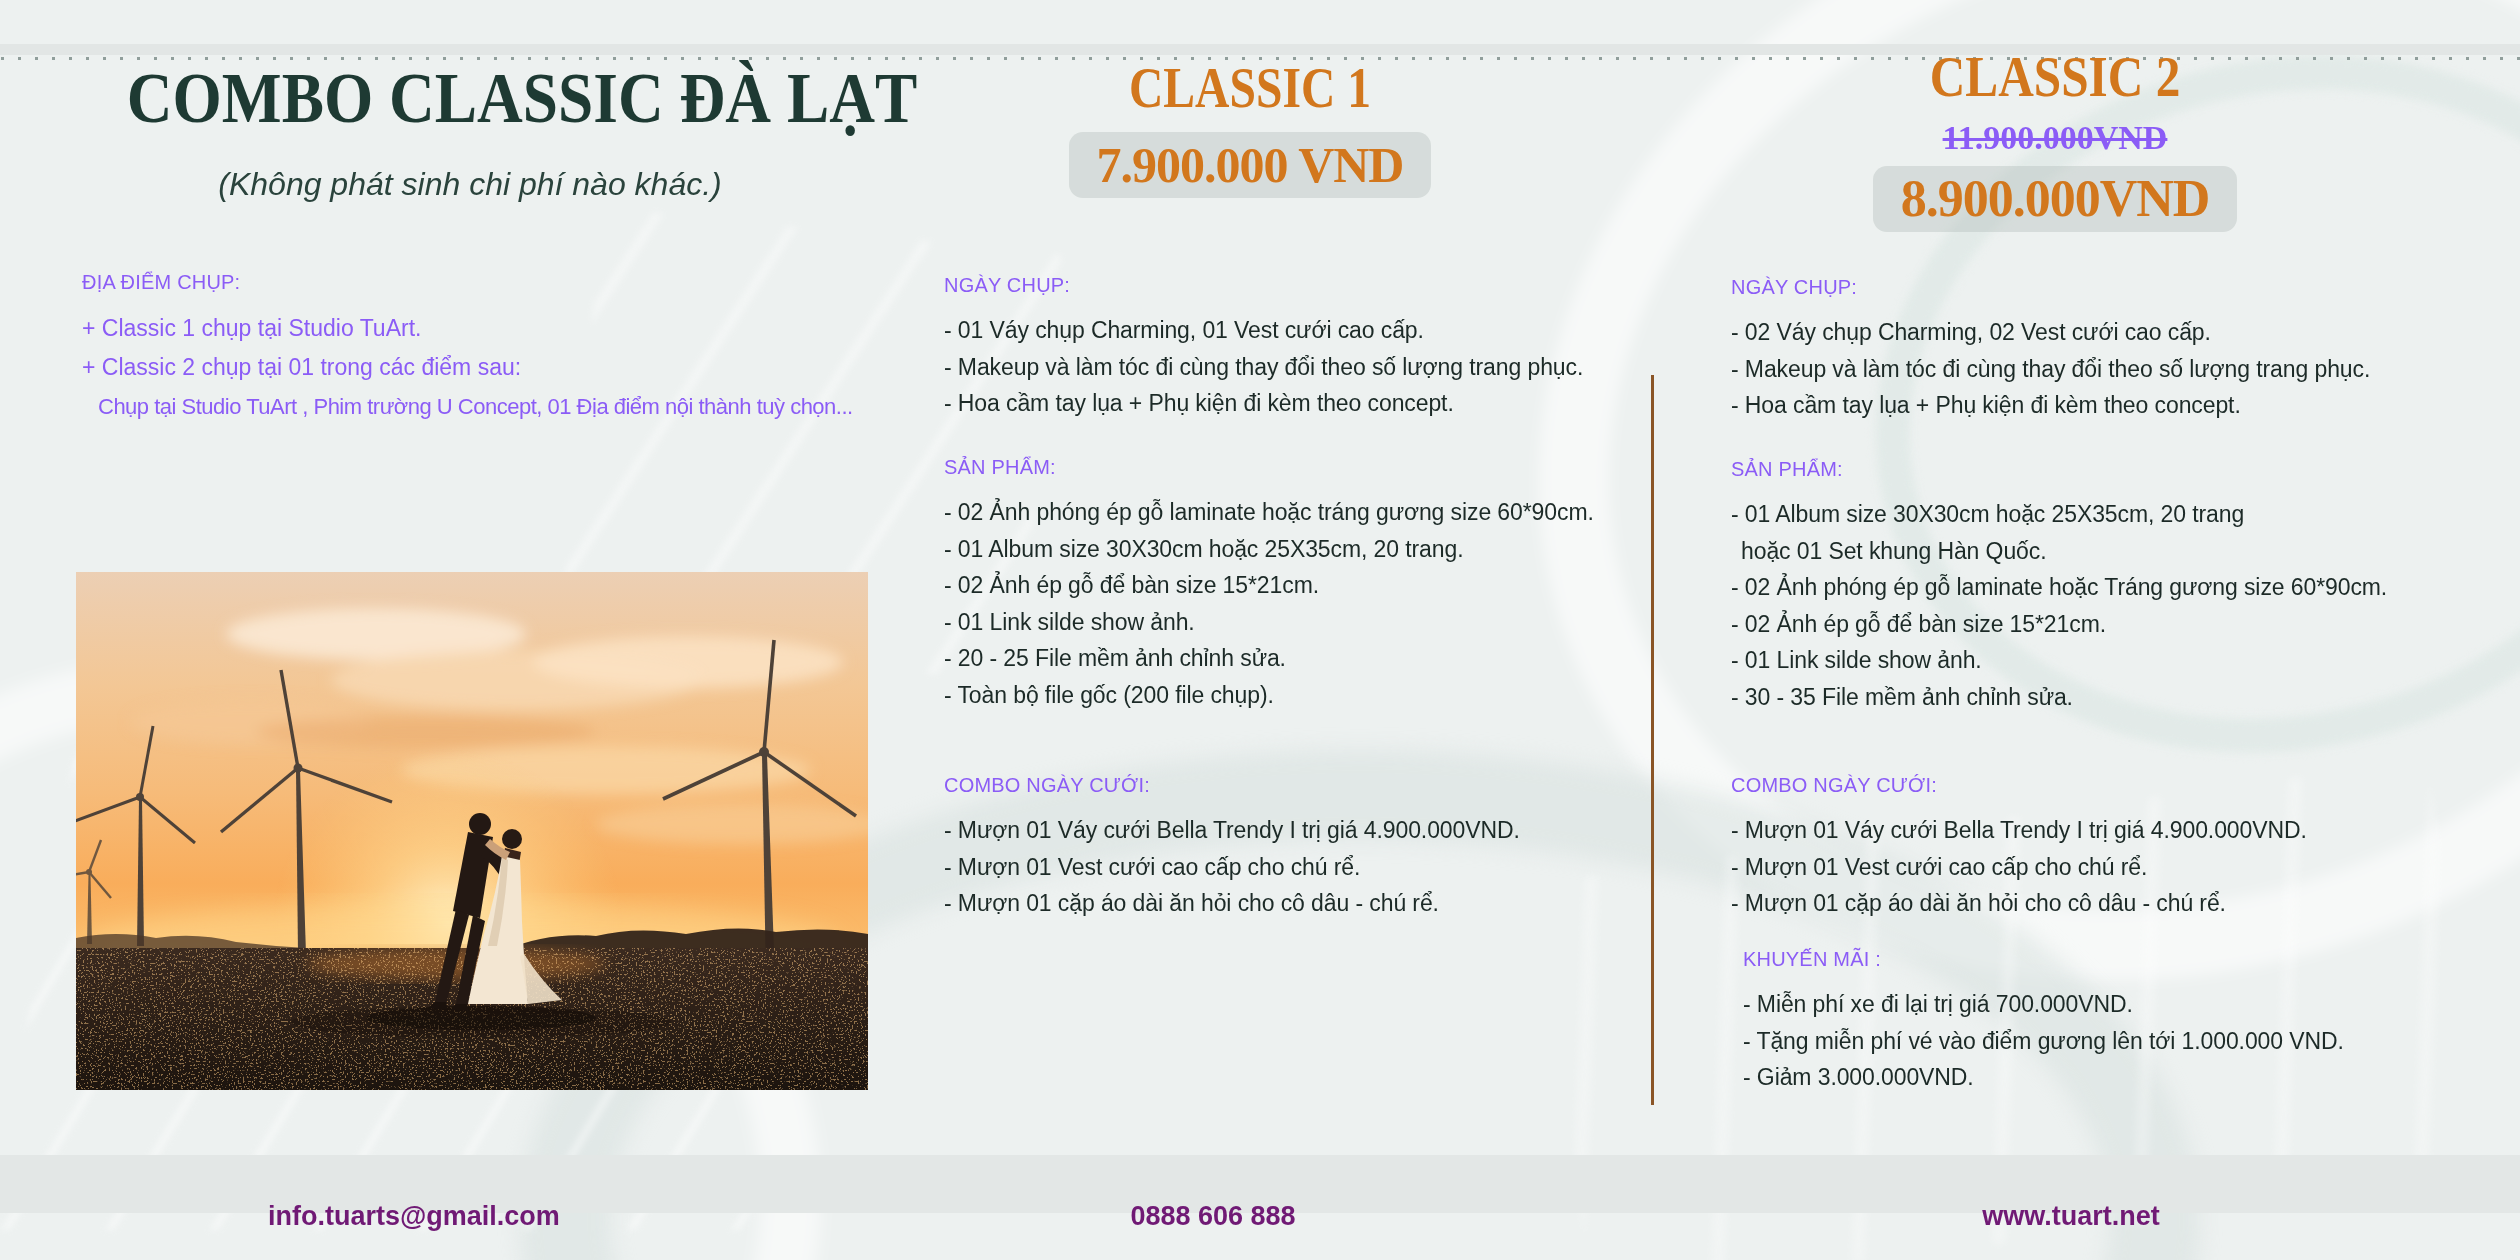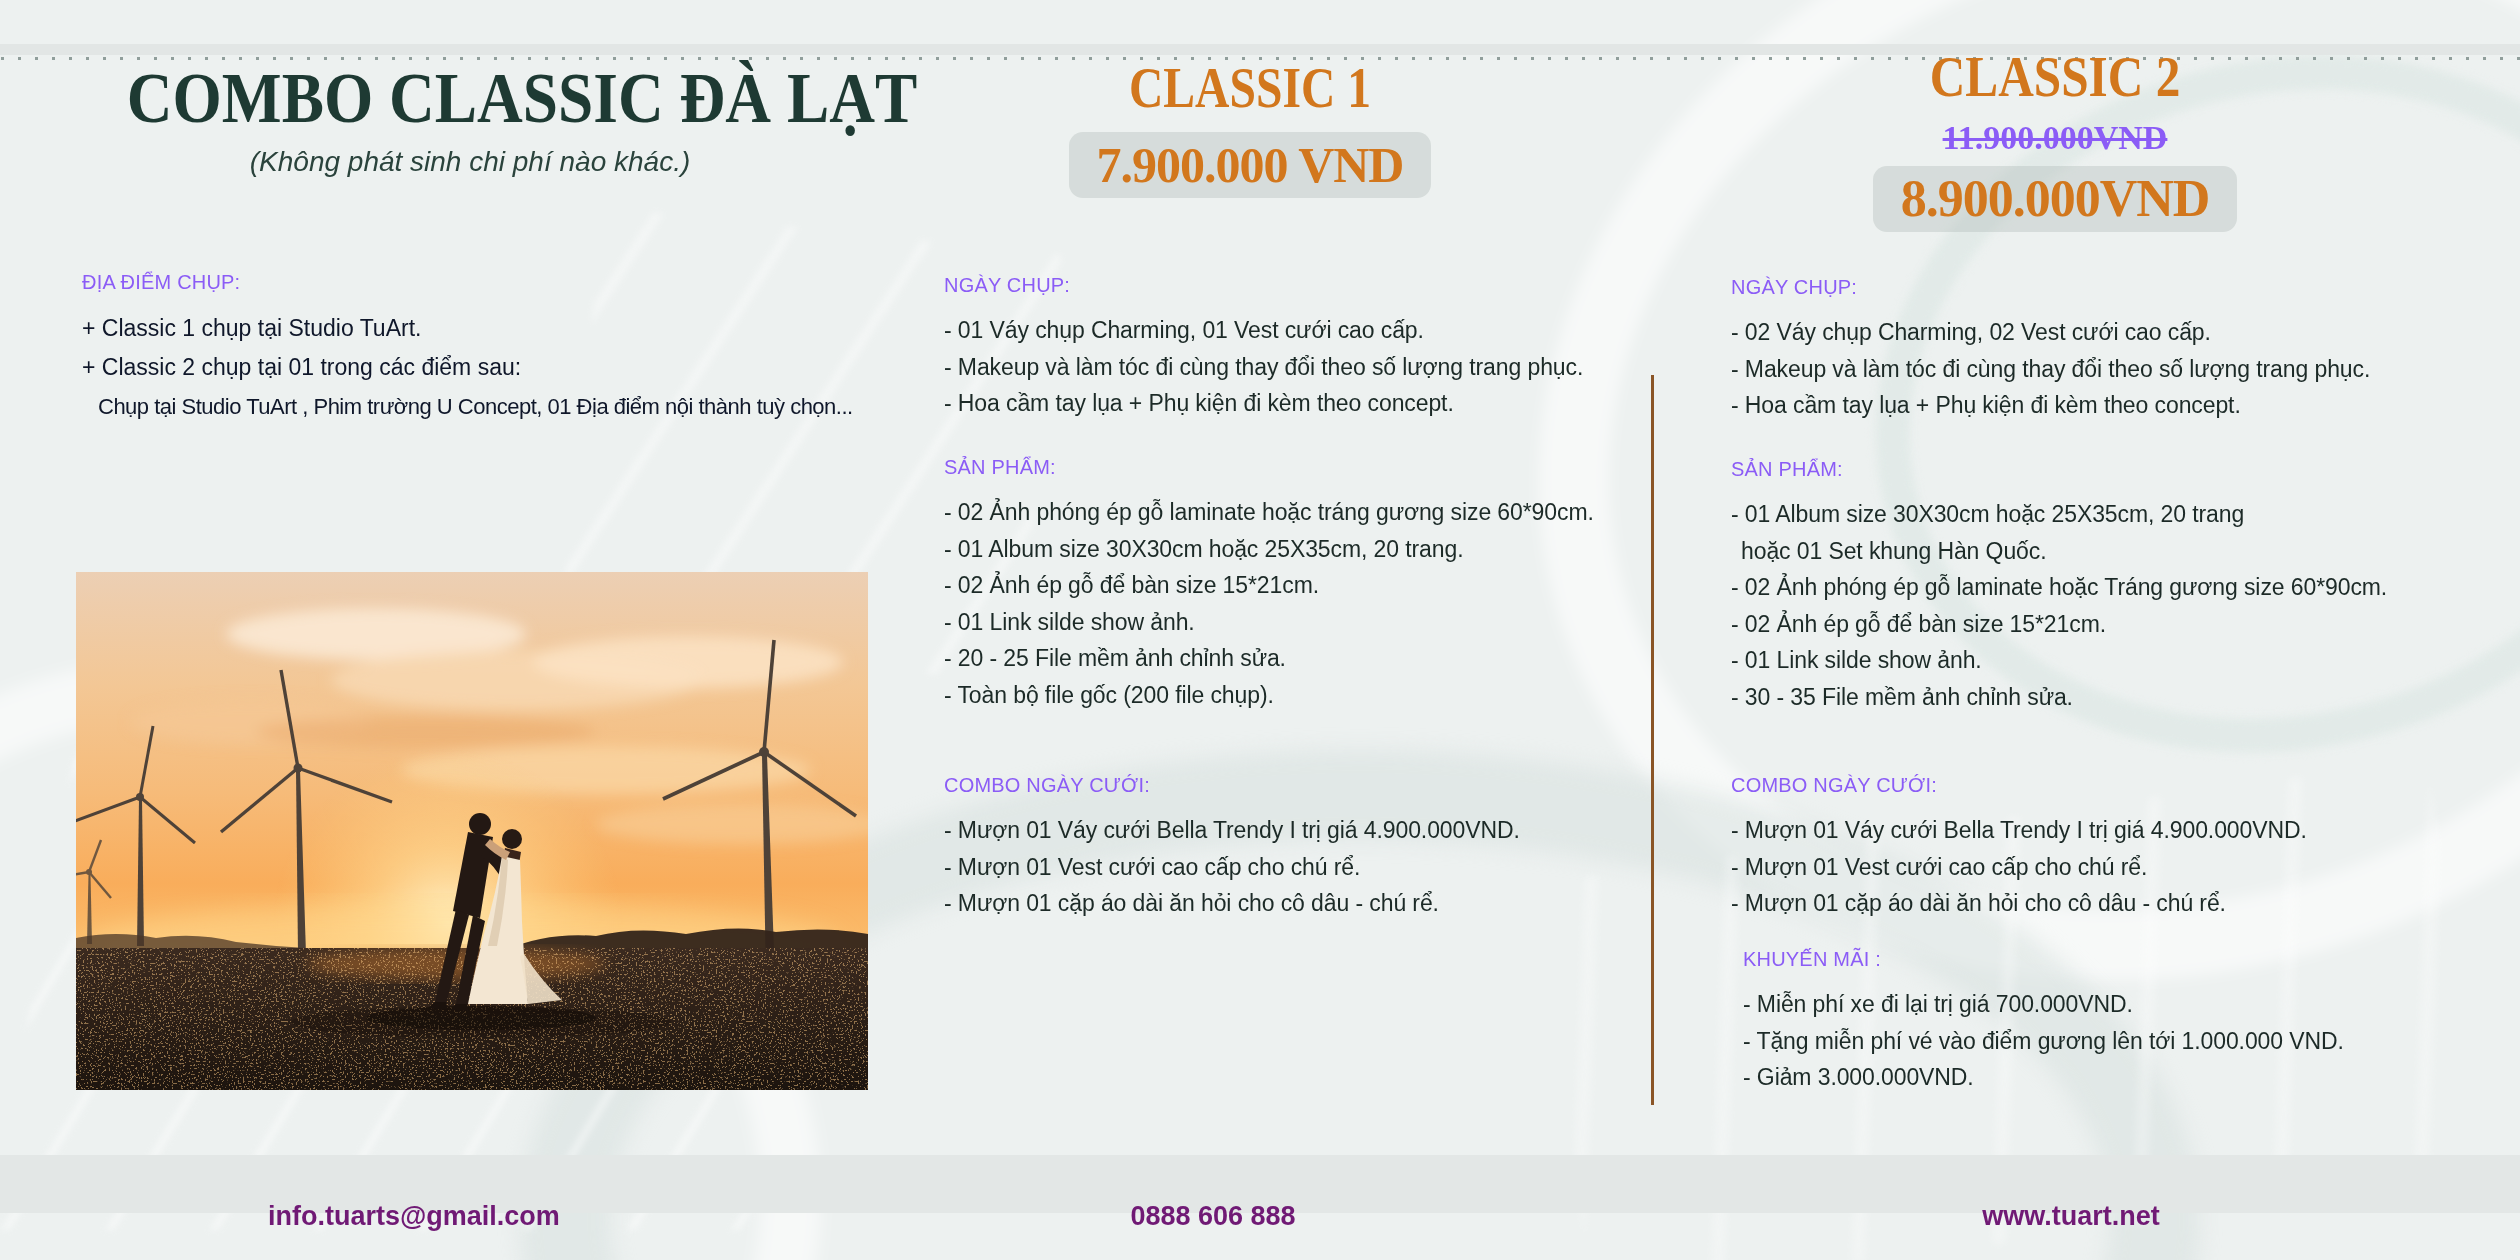--- a/index.html
+++ b/index.html
@@ -25,21 +25,21 @@
   .topbar{position:absolute;left:0;top:44px;width:100%;height:11px;background:#e2e6e5;z-index:2;}
   .dotted{position:absolute;left:0;top:56px;width:100%;height:5px;z-index:2;
     background-image:radial-gradient(circle at 2.5px 2.5px,#909e9b 1.6px,rgba(0,0,0,0) 2px);
     background-size:17px 5px;background-repeat:repeat-x;}
   
   .title-block{position:absolute;left:80px;top:58px;width:780px;text-align:center;z-index:3;}
   .page-title{
     font-family:"Liberation Serif","DejaVu Serif",serif;font-weight:700;
     font-size:72px;line-height:80px;color:#1e3a33;letter-spacing:0;
     transform:scaleX(.88);transform-origin:center;white-space:nowrap;}
-  .page-subtitle{margin-top:8px;font-style:italic;font-size:28px;color:#2a433c;}
+  .page-subtitle{margin-top:28px;font-style:italic;font-size:32px;color:#2a433c;}
   .pkg-block{position:absolute;z-index:3;text-align:center;}
   .pkg1{left:1020px;top:56px;width:460px;}
   .pkg2{left:1820px;top:44px;width:470px;}
   .pkg-name{
     font-family:"Liberation Serif","DejaVu Serif",serif;font-weight:700;
     font-size:56px;line-height:64px;color:#d2771d;
     transform:scaleX(.85);transform-origin:center;white-space:nowrap;}
   .pkg2 .pkg-name{font-size:58px;line-height:66px;}
   .old-price{
     margin-top:8px;font-family:"Liberation Serif","DejaVu Serif",serif;font-weight:700;
@@ -48,21 +48,21 @@
   .price-chip{
     display:inline-block;margin-top:12px;padding:5px 28px;border-radius:14px;
     background:rgba(175,186,184,.38);
     font-family:"Liberation Serif","DejaVu Serif",serif;font-weight:700;
     font-size:50px;line-height:56px;color:#d2771d;letter-spacing:-1px;white-space:nowrap;}
   .pkg2 .price-chip{font-size:52px;margin-top:8px;}
   
   .section{position:absolute;z-index:3;}
   .sec-heading{font-weight:400;font-size:20px;line-height:38px;color:#8b5cf6;letter-spacing:.2px;margin-bottom:8px;white-space:nowrap;}
   .line{font-size:23px;line-height:36.6px;color:#1c2a27;white-space:nowrap;letter-spacing:-.1px;}
-  .loc-line{font-size:23px;line-height:39px;color:#0f172a;white-space:nowrap;}
+  .loc-line{font-size:23px;line-height:39px;color:#8b5cf6;white-space:nowrap;}
   .note{padding-left:16px;font-size:22px;letter-spacing:-.5px;}
   .cont{padding-left:10px;}
   .col-divider{position:absolute;left:1651px;top:375px;width:3px;height:730px;background:#8a5526;z-index:3;}
   
   .photo{position:absolute;left:76px;top:572px;width:792px;height:518px;z-index:3;overflow:hidden;}
   .photo svg{display:block;width:100%;height:100%;}
   
   .footerbar{position:absolute;left:0;top:1155px;width:100%;height:58px;background:#e3e7e6;z-index:3;}
   .footer-item{position:absolute;top:1168px;z-index:4;font-weight:700;font-size:27px;line-height:32px;color:#701a75;white-space:nowrap;margin-top:32px;}
   .f-email{left:268px;}

